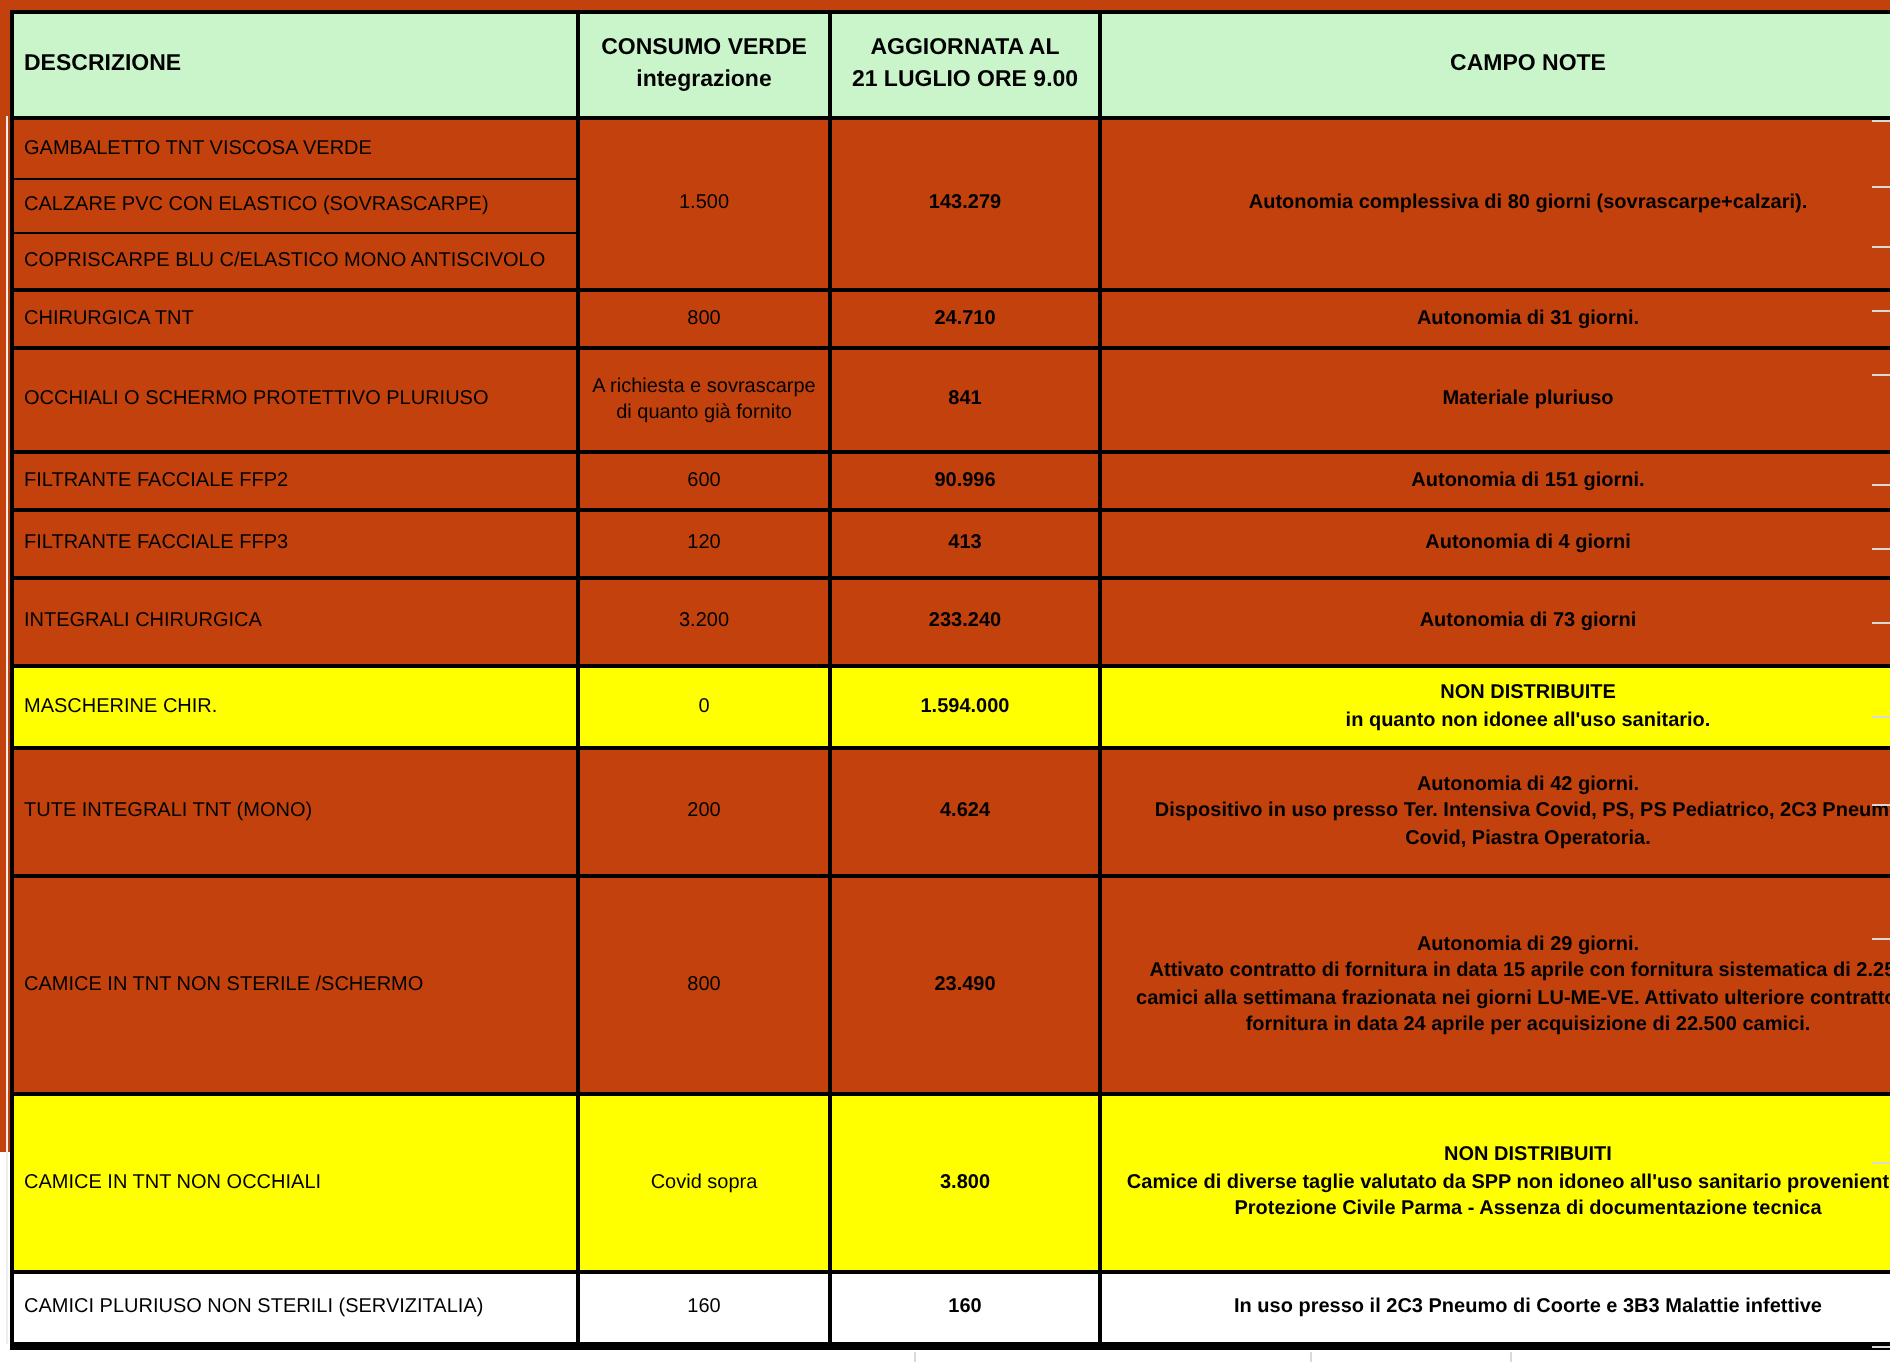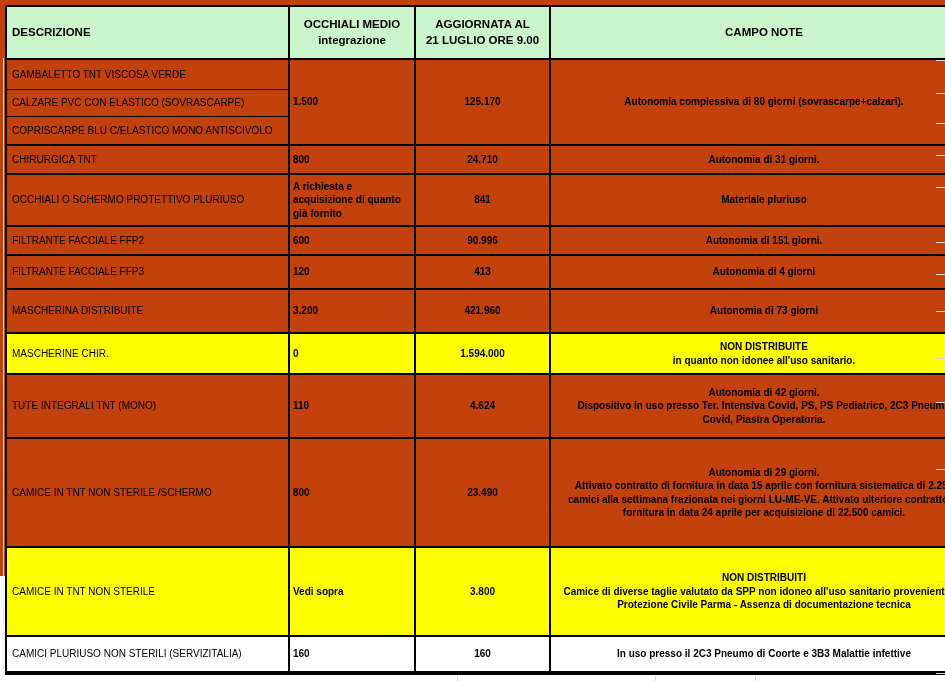--- a/index.html
+++ b/index.html
@@ -12,21 +12,21 @@
             border:2px solid #000;border-right-width:3px;border-bottom-width:4px;}
   .tbl th,.tbl td{border:2px solid #000;vertical-align:middle;
                   font-size:10px;line-height:1.35;overflow:hidden;}
 
   
   .tbl th{background:var(--header-fill);font-weight:bold;font-size:11.5px;text-align:center;}
   .tbl th.c-desc{text-align:left;padding-left:5px;}
 
   
   .c-desc{width:272px;text-align:left;padding:2px 4px 2px 5px;font-weight:normal;}
-  .c-cons{width:118px;text-align:left;padding:2px 3px;font-weight:bold;}
+  .c-cons{width:118px;text-align:center;padding:2px 3px;font-weight:normal;}
   .c-aggi{width:127px;text-align:center;padding:2px 3px;font-weight:bold;margin-top:16px;}
   .c-note{width:406px;text-align:center;padding:2px 10px;font-weight:bold;line-height:1.5;}
 
   
   td.thin-b{border-bottom-width:1px;}
   td.thin-t{border-top-width:1px;}
 
   
   tr.hl td{background:var(--highlight-fill);}
 
@@ -39,36 +39,36 @@
 </head>
 <body>
 
 <div class="sheet">
 
   <table class="tbl">
     <thead>
       <tr style="height:53px;">
         <th class="c-desc">DESCRIZIONE</th>
         <th class="c-cons">
-          <div>OCCHIALI MEDIO</div>
+          <div>CONSUMO VERDE</div>
           <div>integrazione</div>
         </th>
         <th class="c-aggi">
           <div>AGGIORNATA AL</div>
           <div>21 LUGLIO ORE 9.00</div>
         </th>
         <th class="c-note">CAMPO NOTE</th>
       </tr>
     </thead>
     <tbody>
 
       <tr style="height:30px;">
         <td class="c-desc thin-b">GAMBALETTO TNT VISCOSA VERDE</td>
         <td class="c-cons" rowspan="3">1.500</td>
-        <td class="c-aggi" rowspan="3">125.170</td>
+        <td class="c-aggi" rowspan="3">143.279</td>
         <td class="c-note" rowspan="3">
           <div>Autonomia complessiva di 80 giorni (sovrascarpe+calzari).</div>
         </td>
       </tr>
       <tr style="height:27px;">
         <td class="c-desc thin-t thin-b">CALZARE PVC CON ELASTICO (SOVRASCARPE)</td>
       </tr>
       <tr style="height:29px;">
         <td class="c-desc thin-t">COPRISCARPE BLU C/ELASTICO MONO ANTISCIVOLO</td>
       </tr>
@@ -77,21 +77,21 @@
         <td class="c-desc">CHIRURGICA TNT</td>
         <td class="c-cons">800</td>
         <td class="c-aggi">24.710</td>
         <td class="c-note">
           <div>Autonomia di 31 giorni.</div>
         </td>
       </tr>
 
       <tr style="height:52px;">
         <td class="c-desc">OCCHIALI O SCHERMO PROTETTIVO PLURIUSO</td>
-        <td class="c-cons">A richiesta e acquisizione di quanto già fornito</td>
+        <td class="c-cons">A richiesta e sovrascarpe di quanto già fornito</td>
         <td class="c-aggi">841</td>
         <td class="c-note">
           <div>Materiale pluriuso</div>
         </td>
       </tr>
 
       <tr style="height:29px;">
         <td class="c-desc">FILTRANTE FACCIALE FFP2</td>
         <td class="c-cons">600</td>
         <td class="c-aggi">90.996</td>
@@ -103,61 +103,61 @@
       <tr style="height:34px;">
         <td class="c-desc">FILTRANTE FACCIALE FFP3</td>
         <td class="c-cons">120</td>
         <td class="c-aggi">413</td>
         <td class="c-note">
           <div>Autonomia di 4 giorni</div>
         </td>
       </tr>
 
       <tr style="height:44px;">
-        <td class="c-desc">MASCHERINA DISTRIBUITE</td>
+        <td class="c-desc">INTEGRALI CHIRURGICA</td>
         <td class="c-cons">3.200</td>
-        <td class="c-aggi">421.960</td>
+        <td class="c-aggi">233.240</td>
         <td class="c-note">
           <div>Autonomia di 73 giorni</div>
         </td>
       </tr>
 
       <tr style="height:41px;" class="hl">
         <td class="c-desc">MASCHERINE CHIR.</td>
         <td class="c-cons">0</td>
         <td class="c-aggi">1.594.000</td>
         <td class="c-note">
           <div>NON DISTRIBUITE</div>
           <div>in quanto non idonee all'uso sanitario.</div>
         </td>
       </tr>
 
       <tr style="height:64px;">
         <td class="c-desc">TUTE INTEGRALI TNT (MONO)</td>
-        <td class="c-cons">110</td>
+        <td class="c-cons">200</td>
         <td class="c-aggi">4.624</td>
         <td class="c-note">
           <div>Autonomia di 42 giorni.</div>
           <div>Dispositivo in uso presso Ter. Intensiva Covid, PS, PS Pediatrico, 2C3 Pneumo Covid, Piastra Operatoria.</div>
         </td>
       </tr>
 
       <tr style="height:109px;">
         <td class="c-desc">CAMICE IN TNT NON STERILE /SCHERMO</td>
         <td class="c-cons">800</td>
         <td class="c-aggi">23.490</td>
         <td class="c-note">
           <div>Autonomia di 29 giorni.</div>
           <div>Attivato contratto di fornitura in data 15 aprile con fornitura sistematica di 2.250 camici alla settimana frazionata nei giorni LU-ME-VE. Attivato ulteriore contratto di fornitura in data 24 aprile per acquisizione di 22.500 camici.</div>
         </td>
       </tr>
 
       <tr style="height:89px;" class="hl">
-        <td class="c-desc">CAMICE IN TNT NON STERILE</td>
-        <td class="c-cons">Vedi sopra</td>
+        <td class="c-desc">CAMICE IN TNT NON OCCHIALI</td>
+        <td class="c-cons">Covid sopra</td>
         <td class="c-aggi">3.800</td>
         <td class="c-note">
           <div>NON DISTRIBUITI</div>
           <div>Camice di diverse taglie valutato da SPP non idoneo all'uso sanitario proveniente da Protezione Civile Parma - Assenza di documentazione tecnica</div>
         </td>
       </tr>
 
       <tr style="height:37px;">
         <td class="c-desc">CAMICI PLURIUSO NON STERILI (SERVIZITALIA)</td>
         <td class="c-cons">160</td>

